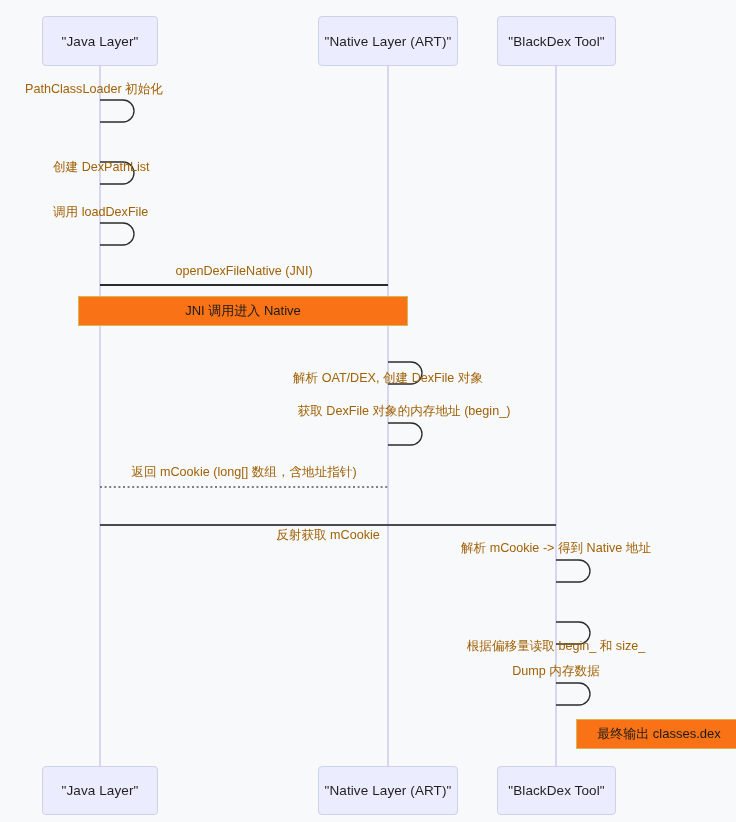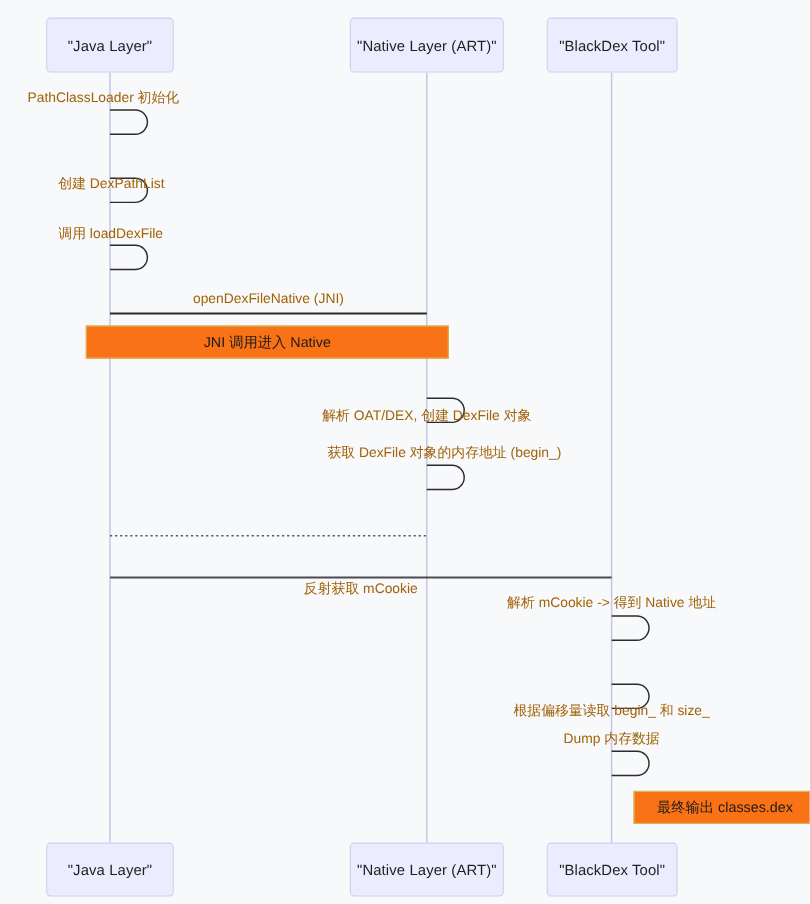--- a/index.html
+++ b/index.html
@@ -112,20 +112,21 @@
   <div class="msg-label" style="left:53px; top:145px;margin-top:16px;">创建 DexPathList</div>
 
   <div class="msg-label" style="left:53px; top:206px;">调用 loadDexFile</div>
 
   <div class="msg-label center" style="left:244px; top:265px;">openDexFileNative (JNI)</div>
 
   <div class="msg-label center" style="left:388px; top:344px;margin-top:28px;">解析 OAT/DEX, 创建 DexFile 对象</div>
 
   <div class="msg-label center" style="left:388px; top:405px;margin-left:16px;">获取 DexFile 对象的内存地址 (begin_)</div>
 
+  <div class="msg-label center" style="left:244px; top:466px;">返回 mCookie (long[] 数组，含地址指针)</div>
 
   <div class="msg-label center" style="left:328px; top:505px;margin-top:24px;">反射获取 mCookie</div>
 
   <div class="msg-label center" style="left:556px; top:542px;">解析 mCookie -&gt; 得到 Native 地址</div>
 
   <div class="msg-label center" style="left:556px; top:640px;">根据偏移量读取 begin_ 和 size_</div>
 
   <div class="msg-label center" style="left:556px; top:665px;">Dump 内存数据</div>
 
   <div class="note-box" style="left:78px; top:296px; width:330px; height:30px;">

